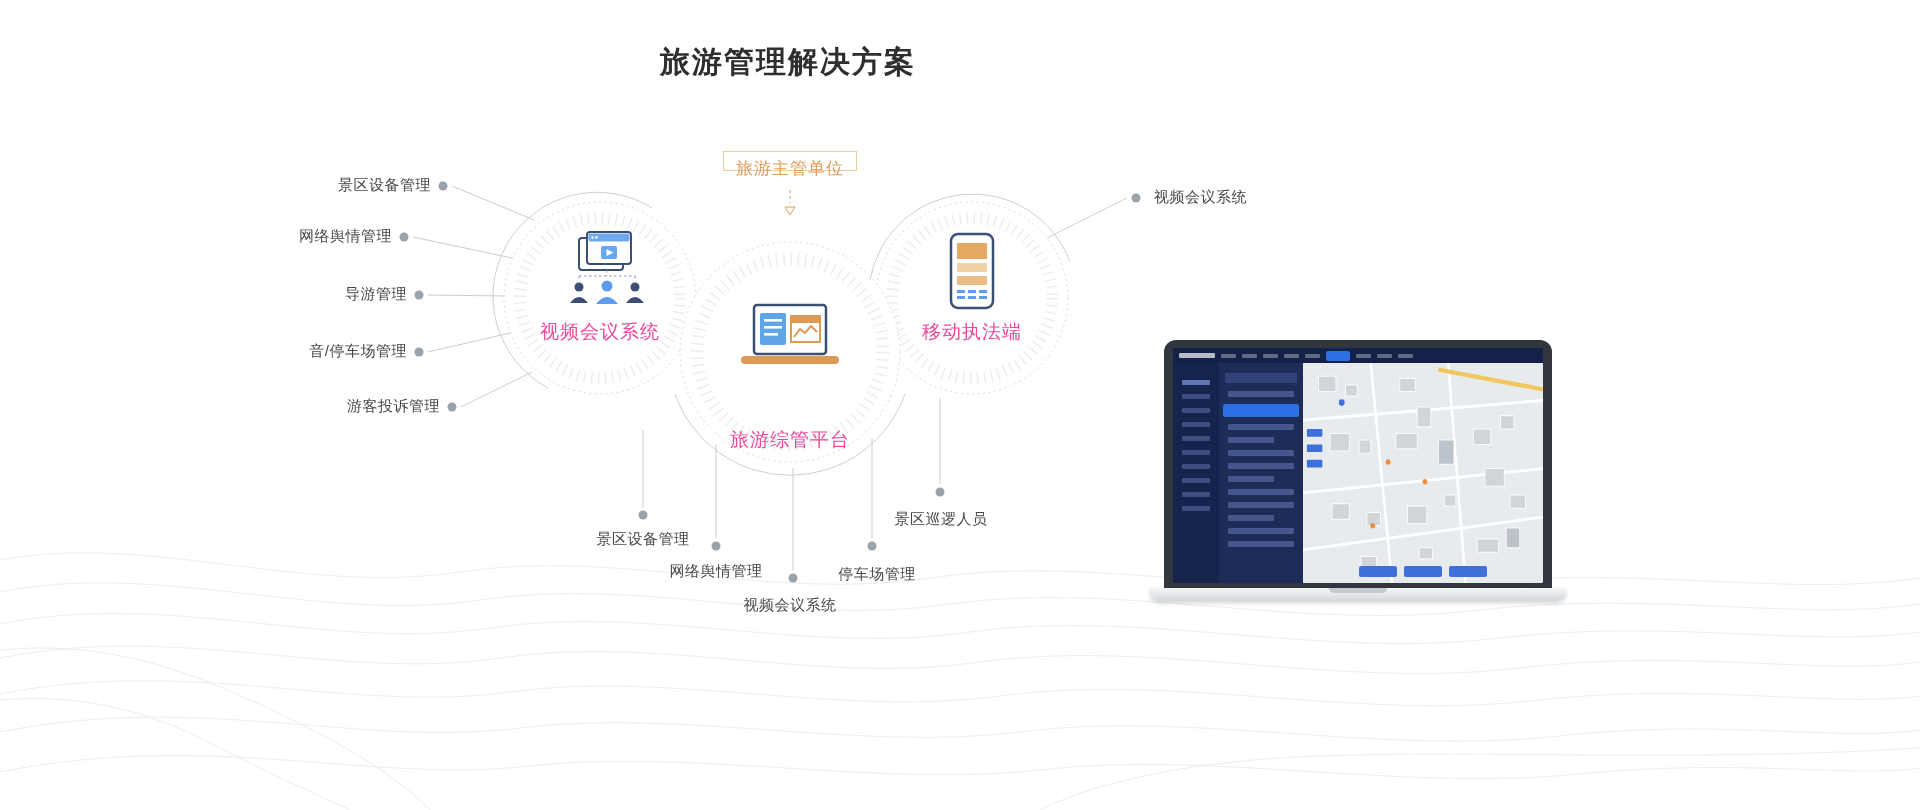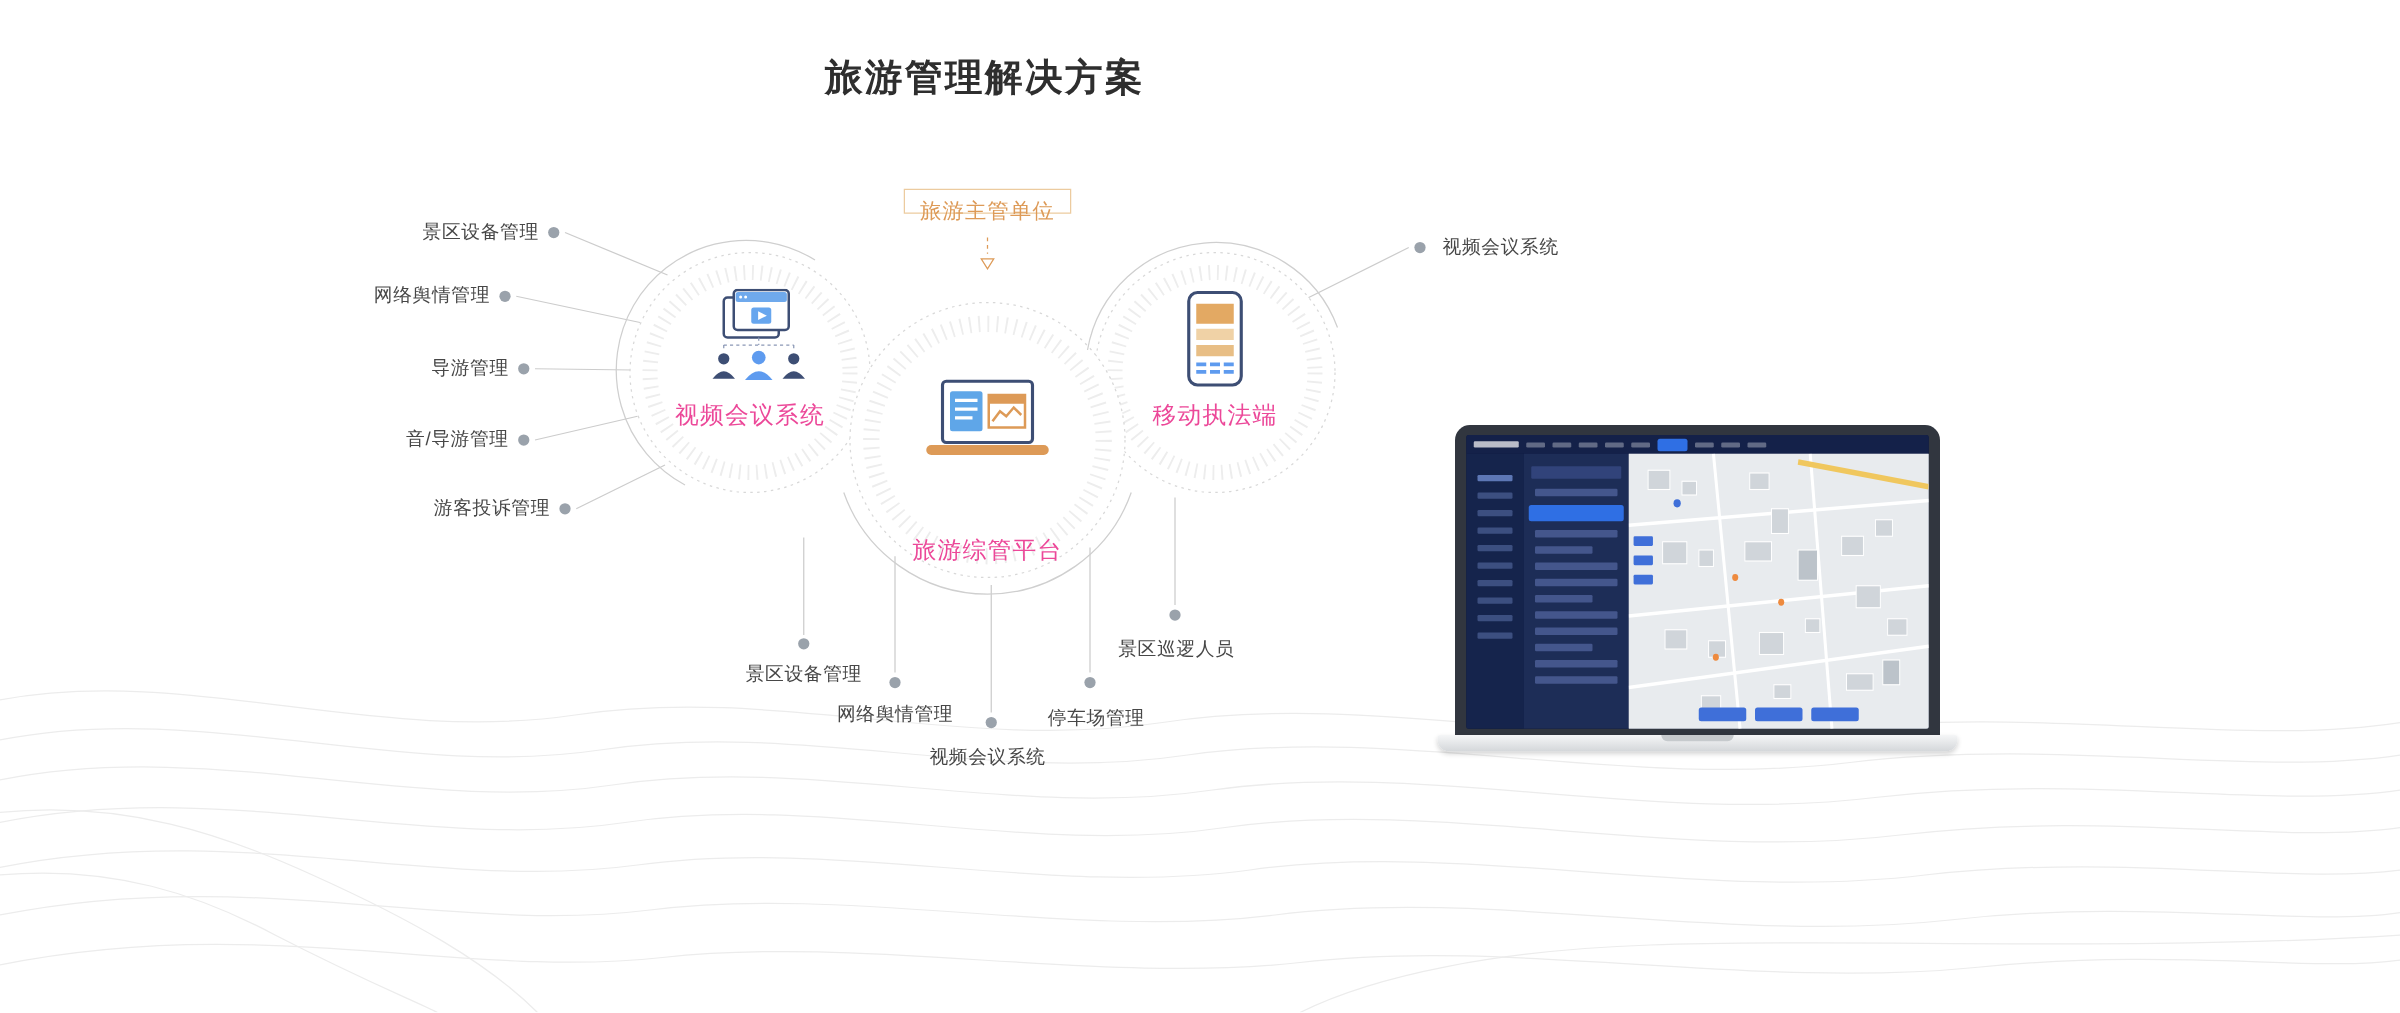--- a/index.html
+++ b/index.html
@@ -128,21 +128,21 @@
 
   <h1 class="page-title">旅游管理解决方案</h1>
 
   <div class="top-box">
     <span>旅游主管单位</span>
   </div>
 
   <div class="side-label" style="right:1489px; top:176px;">景区设备管理</div>
   <div class="side-label" style="right:1528px; top:227px;">网络舆情管理</div>
   <div class="side-label" style="right:1513px; top:285px;">导游管理</div>
-  <div class="side-label" style="right:1513px; top:342px;">音/导游管理</div>
+  <div class="side-label" style="right:1513px; top:342px;">音/停车场管理</div>
   <div class="side-label" style="right:1480px; top:397px;">游客投诉管理</div>
 
   <div class="side-label" style="left:1154px; top:188px;">视频会议系统</div>
 
   <div class="side-label centered" style="left:643px; top:530px;">景区设备管理</div>
   <div class="side-label centered" style="left:716px; top:562px;">网络舆情管理</div>
   <div class="side-label centered" style="left:790px; top:596px;">视频会议系统</div>
   <div class="side-label centered" style="left:877px; top:565px;">停车场管理</div>
   <div class="side-label centered" style="left:941px; top:510px;">景区巡逻人员</div>
 

